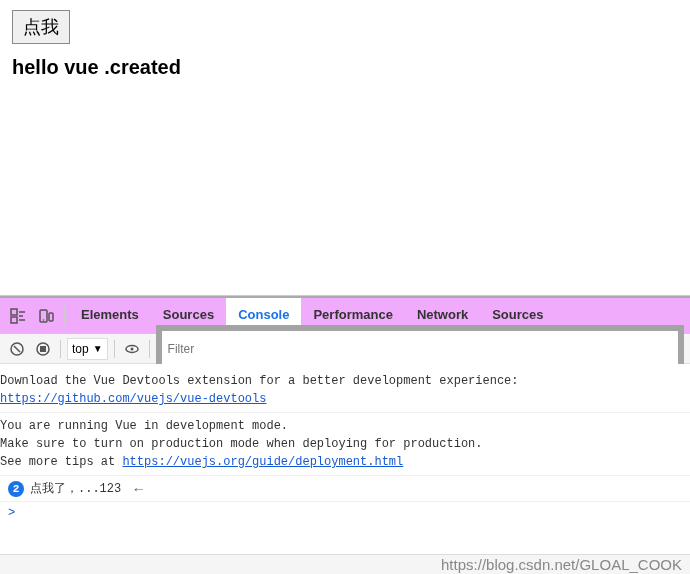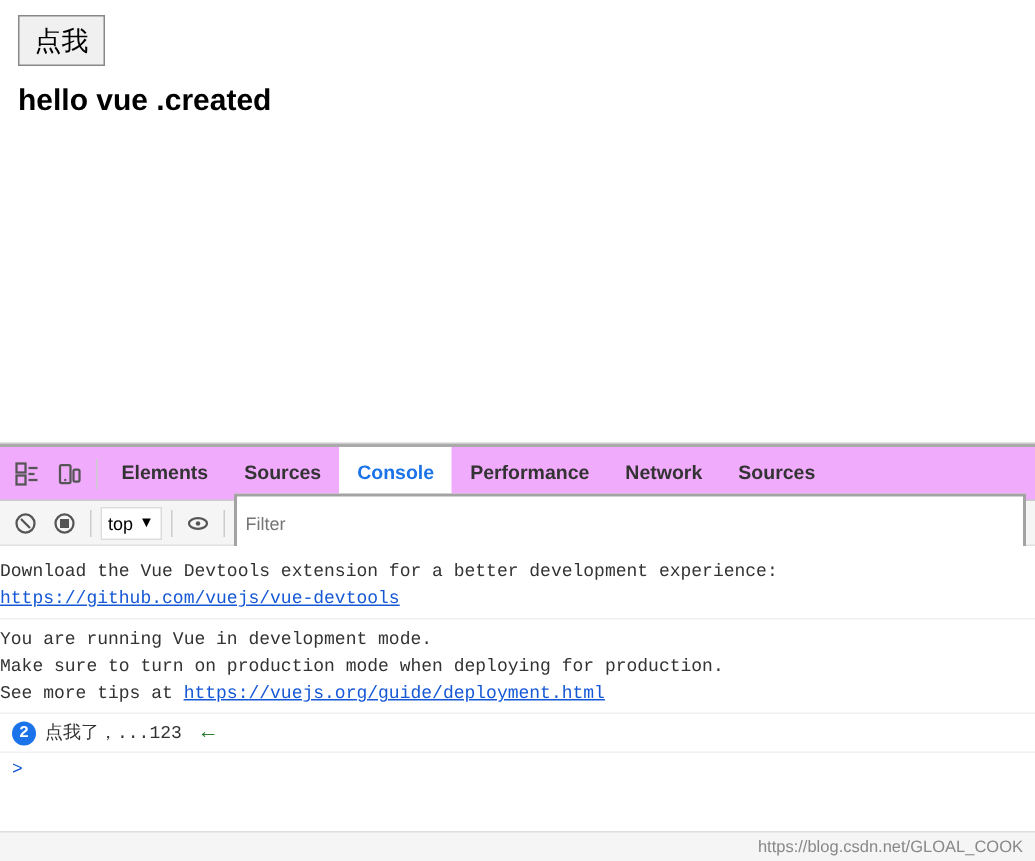--- a/index.html
+++ b/index.html
@@ -133,21 +133,21 @@
       font-size: 12px;
       height: 22px;
       gap: 4px;
       cursor: pointer;
       text-align: right;
     }
 
     .filter-input {
       flex: 1;
       background: #fff;
-      border: 2px solid #a3a3a3;
+      border: 6px solid #a3a3a3;
       padding: 18px 6px;
       font-size: 12px;
       height: 22px;
       outline: none;
     }
 
     
     .console-content {
       flex: 1;
       overflow-y: auto;
@@ -211,21 +211,21 @@
       font-size: 12px;
     }
 
     .bottom-bar {
       display: flex;
       justify-content: flex-end;
       align-items: center;
       background: #f5f5f5;
       border-top: 1px solid #ddd;
       padding: 2px 8px;
-      font-size: 11px;
+      font-size: 15px;
       color: #888;
       height: 20px;
     }
   </style>
 </head>
 <body>
 
 <div class="page-area">
   <button class="click-button">点我</button>
   <div class="page-text">hello vue .created</div>

